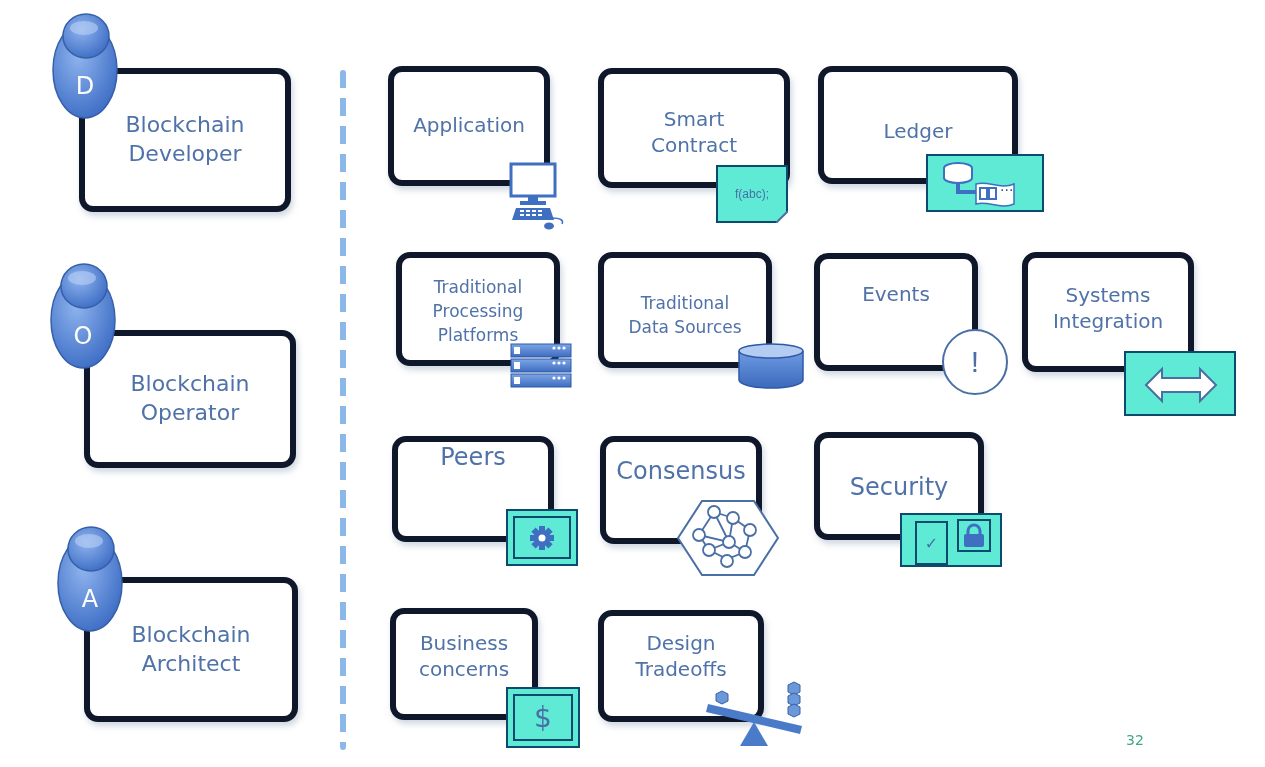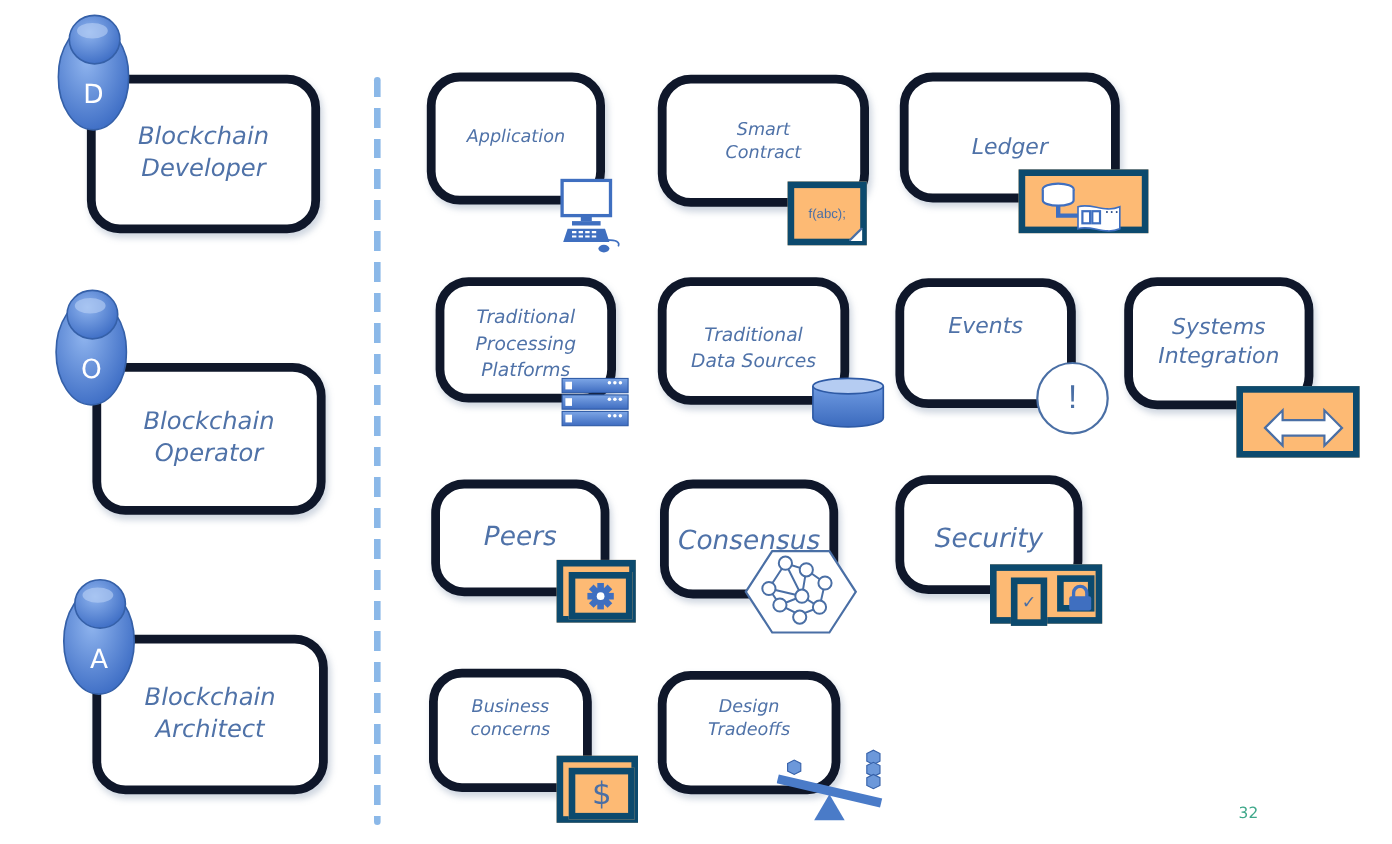--- a/index.html
+++ b/index.html
@@ -1,35 +1,35 @@
 <!DOCTYPE html>
 <html><head>
 <meta charset="utf-8">
 <style>
   html, body { margin:0; padding:0; background:#ffffff; }
   body { width:1265px; height:767px; position:relative; overflow:hidden;
          font-family:"DejaVu Sans", sans-serif; color:#4a6fa5; }
-  .box { position:absolute; border:8px solid #0f172a; border-radius:30px; background:#fff;
+  .box { position:absolute; border:6px solid #0f172a; border-radius:14px; background:#fff;
          box-shadow:2px 4px 6px rgba(120,140,170,0.35); display:flex; align-items:center;
-         justify-content:center; text-align:center; box-sizing:border-box;font-style:italic; }
+         justify-content:center; text-align:center; box-sizing:border-box; }
   .box span { white-space:pre-line; line-height:1.3; color:#4f72a8; }
-  .f22 span { font-size:16px;text-align:center; }
+  .f22 span { font-size:20px;text-align:center; }
   .f20 span { font-size:20px; }
   .f17 span { font-size:17px; line-height:1.4; }
   .f24 span { font-size:24px; }
   .role span { font-size:22px; }
   .avatar { position:absolute; width:66px; height:110px; }
   .avatar .letter { position:absolute; left:0; width:66px; text-align:center; top:60px;
                     font-size:24px; color:#ffffff; }
   .icon { position:absolute; }
   .divider { position:absolute; left:340px; top:70px; width:6px; height:680px;
              background:repeating-linear-gradient(to bottom, #8bb8e8 0 18px, transparent 18px 28px);
              border-radius:3px; }
   .page-num { position:absolute; left:1094px; top:732px; font-size:14px; color:#3fa88a;margin-left:32px; }
-  .sq { position:absolute; border:6px solid #0c4a6e; background:#fdba74; box-sizing:border-box; }
+  .sq { position:absolute; border:2px solid #0c4a6e; background:#5eead4; box-sizing:border-box; }
 </style>
 </head>
 <body>
 
 <div class="box role" style="left:79px;top:68px;width:212px;height:144px;">
   <span>Blockchain
 Developer</span>
 </div>
 <div class="box role" style="left:84px;top:330px;width:212px;height:138px;">
   <span>Blockchain
@@ -169,21 +169,21 @@
 <div class="box f20" style="left:1022px;top:252px;width:172px;height:120px;align-items:flex-start;padding-top:24px;">
   <span>Systems
 Integration</span>
 </div>
 <div class="sq" style="left:1124px;top:351px;width:112px;height:65px;">
   <svg width="108" height="61" viewBox="0 0 108 61" style="position:absolute;left:0;top:0;">
     <path d="M20 32 L36 16 L36 25 L74 25 L74 16 L90 32 L74 48 L74 39 L36 39 L36 48 Z" fill="#fff" stroke="#4a6fa5" stroke-width="2"></path>
   </svg>
 </div>
 
-<div class="box f24" style="left:392px;top:436px;width:162px;height:106px;align-items:flex-start;padding-top:28px;">
+<div class="box f24" style="left:392px;top:436px;width:162px;height:106px;align-items:flex-start;">
   <span>Peers</span>
 </div>
 <div class="sq" style="left:506px;top:509px;width:72px;height:57px;">
   <div class="sq" style="left:5px;top:5px;width:58px;height:43px;display:flex;align-items:center;justify-content:center;">
     <svg width="26" height="26" viewBox="0 0 26 26">
       <g fill="#3f6fc0" transform="translate(13 13)">
         <rect x="-3" y="-12" width="6" height="6"></rect>
           <rect x="-3" y="6" width="6" height="6"></rect>
         <rect x="-12" y="-3" width="6" height="6"></rect>
           <rect x="6" y="-3" width="6" height="6"></rect>
@@ -191,21 +191,21 @@
           <rect x="-3" y="6" width="6" height="6" transform="rotate(45)"></rect>
         <rect x="-12" y="-3" width="6" height="6" transform="rotate(45)"></rect>
           <rect x="6" y="-3" width="6" height="6" transform="rotate(45)"></rect>
         <circle r="8"></circle>
       </g>
       <circle cx="13" cy="13" r="3.5" fill="#fff"></circle>
     </svg>
   </div>
 </div>
 
-<div class="box f24" style="left:600px;top:436px;width:162px;height:108px;align-items:flex-start;padding-top:32px;">
+<div class="box f24" style="left:600px;top:436px;width:162px;height:108px;align-items:flex-start;padding-top:14px;">
   <span>Consensus</span>
 </div>
 <svg class="icon" style="left:676px;top:499px;" width="104" height="78" viewBox="0 0 104 78">
   <path d="M26 2 L78 2 L102 39 L78 76 L26 76 L2 39 Z" fill="#fff" stroke="#4a6fa5" stroke-width="2"></path>
   <g stroke="#4a6fa5" stroke-width="1.8" fill="none">
     <path d="M38 13 L57 19 L74 31 L69 53 L51 60 L33 51 L23 36 L38 13 M57 19 L53 43 L33 51 M23 36 L53 43 L69 53 M38 13 L53 43"></path>
   </g>
   <g fill="#fff" stroke="#4a6fa5" stroke-width="1.8">
     <circle cx="38" cy="13" r="6"></circle>
       <circle cx="57" cy="19" r="6"></circle>

